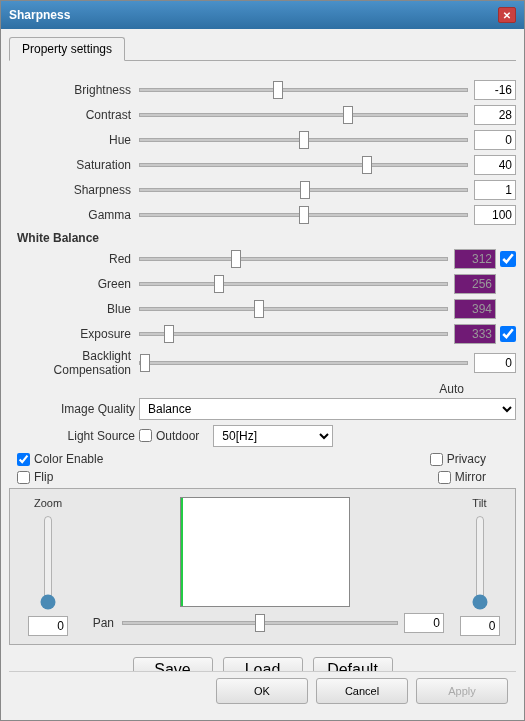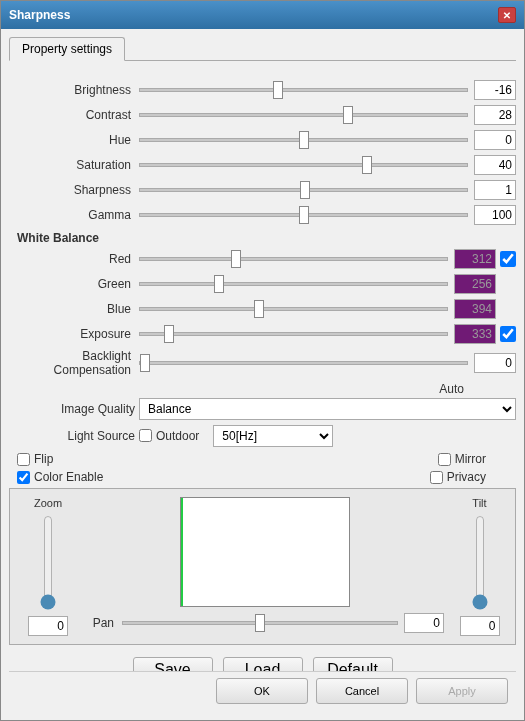--- a/index.html
+++ b/index.html
@@ -523,39 +523,39 @@
         </div>
         <select class="select-box-small">
           <option>50[Hz]</option>
           <option>60[Hz]</option>
           <option>Outdoor</option>
         </select>
       </div>
 
       <div class="checkbox-row">
         <div class="cb-item">
+          <input type="checkbox" checked="" style="">
+          <span>Color Enable</span>
+        </div>
+        <div style="flex:1"></div>
+        <div class="cb-item" style="margin-right:30px;">
+          <input type="checkbox" style="">
+          <span>Privacy</span>
+        </div>
+      </div>
+
+      <div class="checkbox-row">
+        <div class="cb-item">
           <input type="checkbox" style="">
           <span>Flip</span>
         </div>
         <div style="flex:1"></div>
         <div class="cb-item" style="margin-right:30px;">
           <input type="checkbox" style="">
           <span>Mirror</span>
-        </div>
-      </div>
-
-      <div class="checkbox-row">
-        <div class="cb-item">
-          <input type="checkbox" checked="" style="">
-          <span>Color Enable</span>
-        </div>
-        <div style="flex:1"></div>
-        <div class="cb-item" style="margin-right:30px;">
-          <input type="checkbox" style="">
-          <span>Privacy</span>
         </div>
       </div>
 
       <div class="ptz-area">
 
         <div class="zoom-section">
           <span class="ptz-label">Zoom</span>
           <input type="range" class="zoom-slider-vertical" min="0" max="100" value="0" orient="vertical" style="height: 95px; margin: 2px 0px;">
           <input type="text" class="zoom-input" value="0" style="">
         </div>

